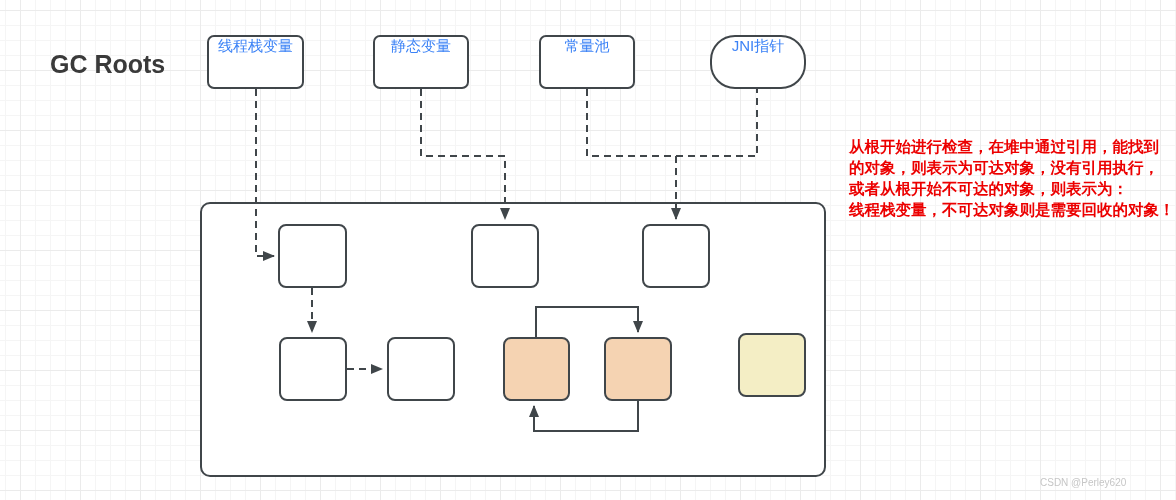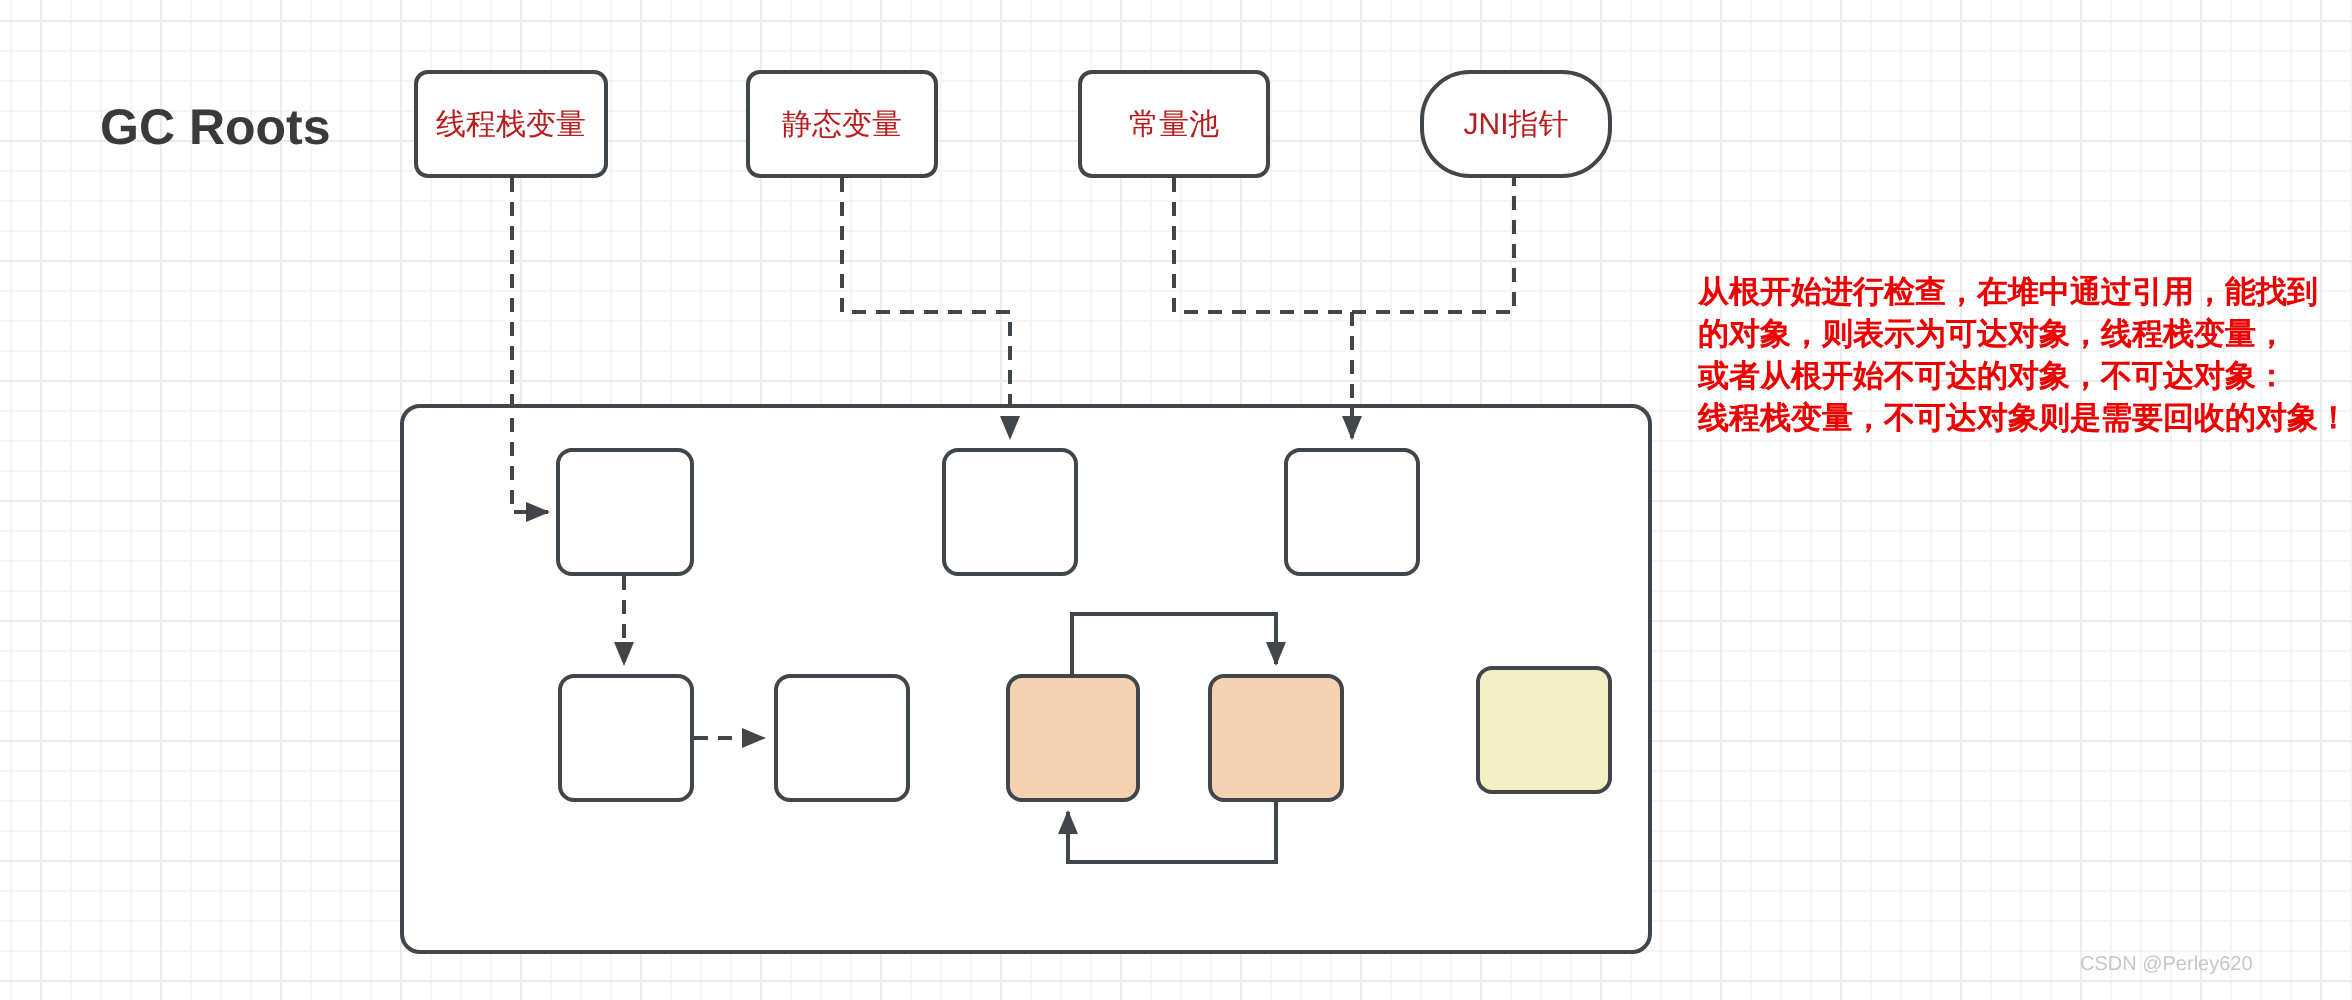--- a/index.html
+++ b/index.html
@@ -16,22 +16,22 @@
     background-position:20px 10px,20px 10px,5px 10px,5px 10px;
   }
   .title{
     position:absolute;left:50px;top:50px;
     font-size:25px;font-weight:bold;color:#3a3a3a;letter-spacing:0px;
   }
   .node{
     position:absolute;box-sizing:border-box;
     border:2px solid var(--stroke,#40464a);border-radius:8px;
     background:var(--reachable-fill,#ffffff);
-    display:flex;align-items:center;justify-content:center;
-    font-size:15px;color:#b91c1c;white-space:nowrap;
+    display:flex;justify-content:center;
+    font-size:15px;color:#3b82f6;white-space:nowrap;
   }
   .root{height:54px;top:35px;border-radius:7px;}
   .heap{
     position:absolute;box-sizing:border-box;left:200px;top:202px;width:626px;height:275px;
     border:2px solid var(--stroke,#40464a);border-radius:10px;background:#ffffff;
   }
   .obj{width:68px;height:64px;}
   .obj.cycle{background:var(--cycle-fill,#f5d3b2);}
   .obj.isolated{background:var(--isolated-fill,#f4eec5);}
   svg.wires{position:absolute;left:0;top:0;pointer-events:none;}
@@ -91,20 +91,20 @@
     <path class="wire dashed" d="M587,89 L587,156 L757,156 L757,89"></path>
     <path class="wire dashed" d="M676,156 L676,219" marker-end="url(#arrow)"></path>
     <path class="wire dashed" d="M312,288 L312,332" marker-end="url(#arrow)"></path>
     <path class="wire dashed" d="M347,369 L382,369" marker-end="url(#arrow)"></path>
     <path class="wire" d="M536,337 L536,307 L638,307 L638,332" marker-end="url(#arrow)"></path>
     <path class="wire" d="M638,401 L638,431 L534,431 L534,406" marker-end="url(#arrow)"></path>
   </svg>
 
   <div class="annotation">
     <div>从根开始进行检查，在堆中通过引用，能找到</div>
-    <div>的对象，则表示为可达对象，线程栈变量，</div>
-    <div>或者从根开始不可达的对象，不可达对象：</div>
+    <div>的对象，则表示为可达对象，没有引用执行，</div>
+    <div>或者从根开始不可达的对象，则表示为：</div>
     <div>线程栈变量，不可达对象则是需要回收的对象！</div>
   </div>
 
   <div class="watermark">CSDN @Perley620</div>
 
 </div>
 
 </body></html>

